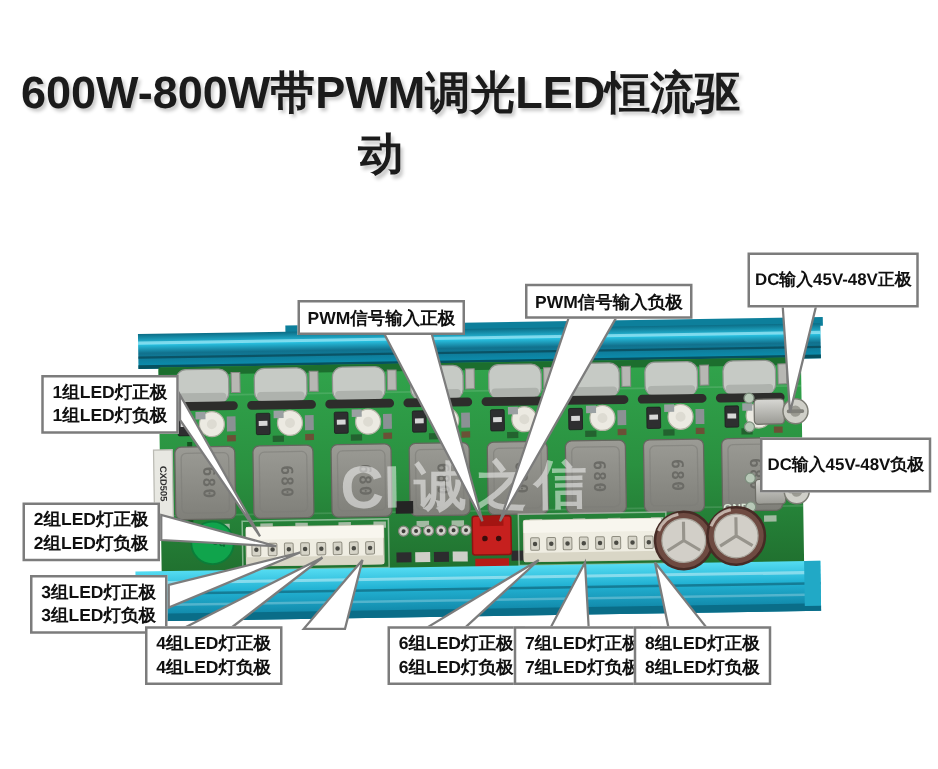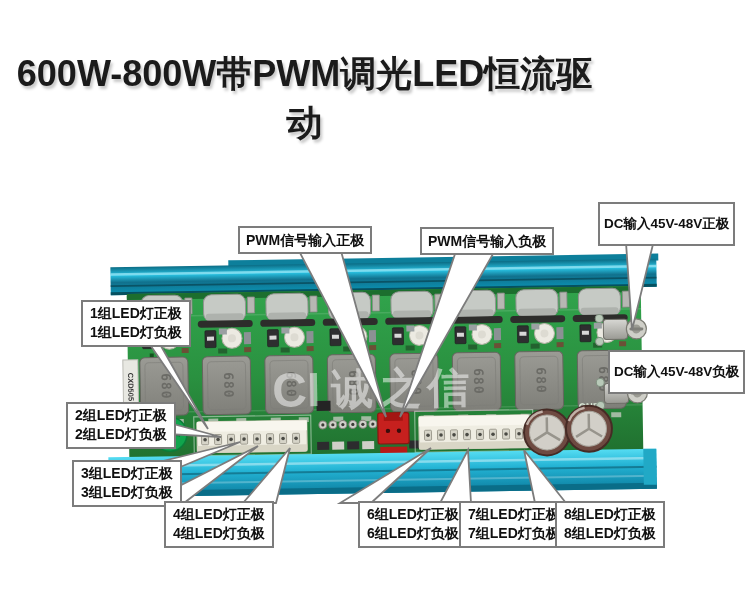--- a/index.html
+++ b/index.html
@@ -18,23 +18,23 @@
   }
   svg.layer{position:absolute;left:0;top:0;pointer-events:none;}
   #board-layer{z-index:1;}
   #wedge-layer{z-index:2;}
   .callout{
     position:absolute;z-index:3;background:#fff;border:2px solid #7c7c7c;
     color:#101010;font-weight:bold;text-align:center;white-space:nowrap;
   }
   .one{font-size:14px;padding:3px 6px;line-height:1.3;}
   .dc{font-size:13.5px;padding:11px 4px;line-height:1.3;}
-  .two{font-size:14px;padding:2px 7px;line-height:1.38;margin-left:48px;}
+  .two{font-size:14px;padding:2px 7px;line-height:1.38;}
   .two span{display:block;}
-  .co-pwm-pos{left:238px;top:226px;}
+  .co-pwm-pos{left:238px;top:240px;}
   .co-pwm-neg{left:420px;top:227px;}
   .co-dc-pos{left:598px;top:202px;}
   .co-dc-neg{left:608px;top:350px;}
   .co-g1{left:33px;top:300px;}
   .co-g2{left:18px;top:402px;text-align:right;}
   .co-g3{left:24px;top:460px;}
   .co-g4{left:116px;top:501px;}
   .co-g5{left:214px;top:501px;}
   .co-g6{left:310px;top:501px;}
   .co-g7{left:411px;top:501px;}

